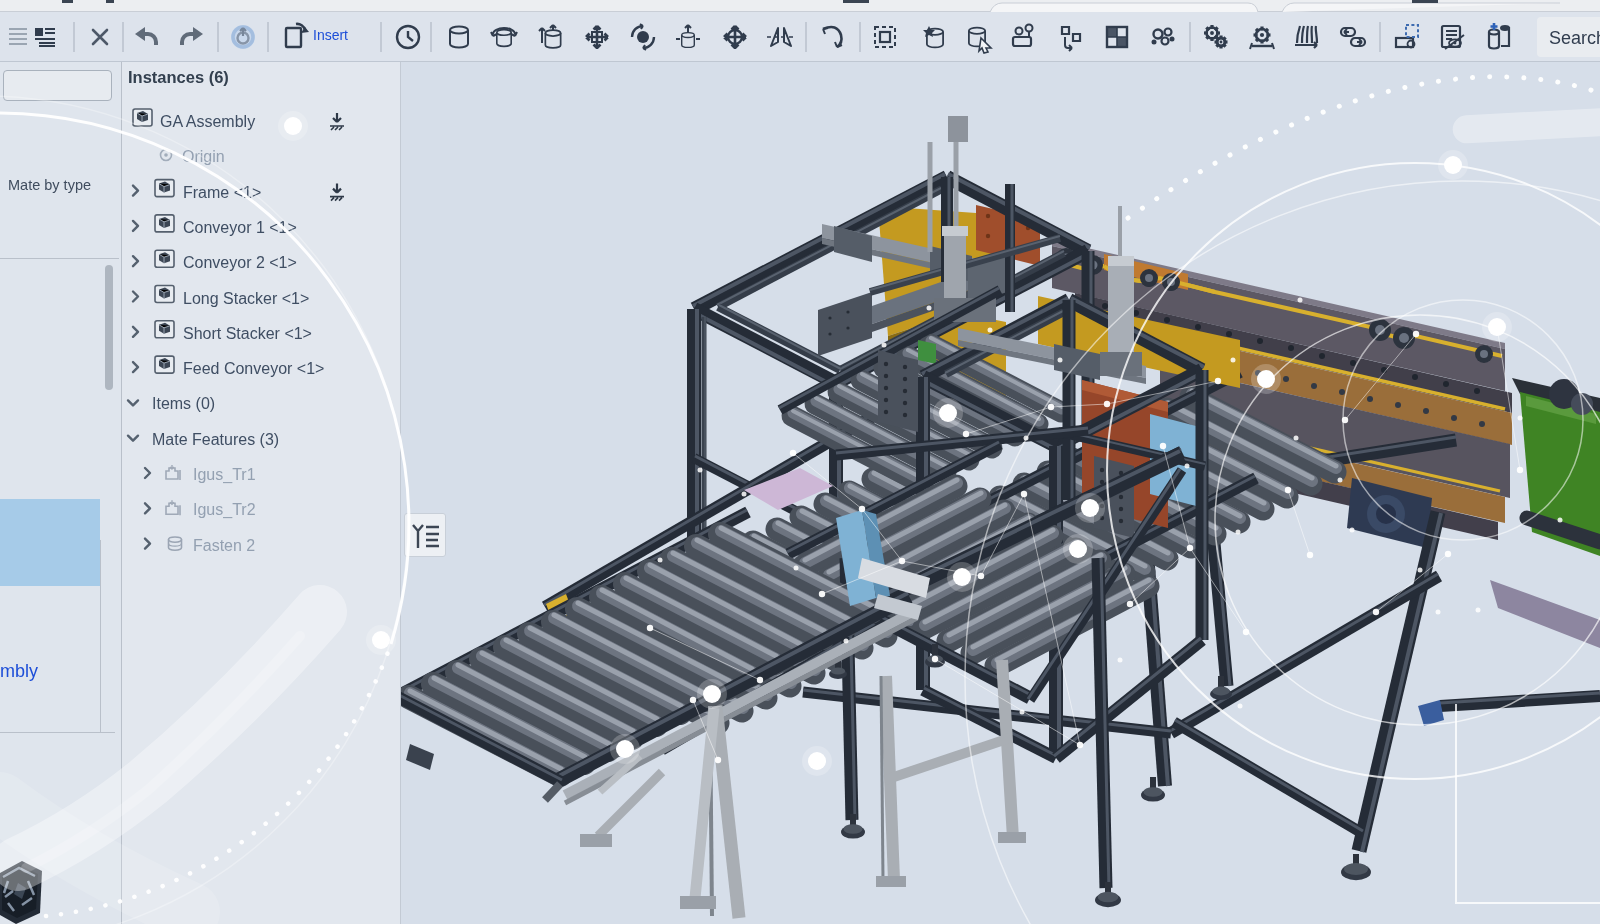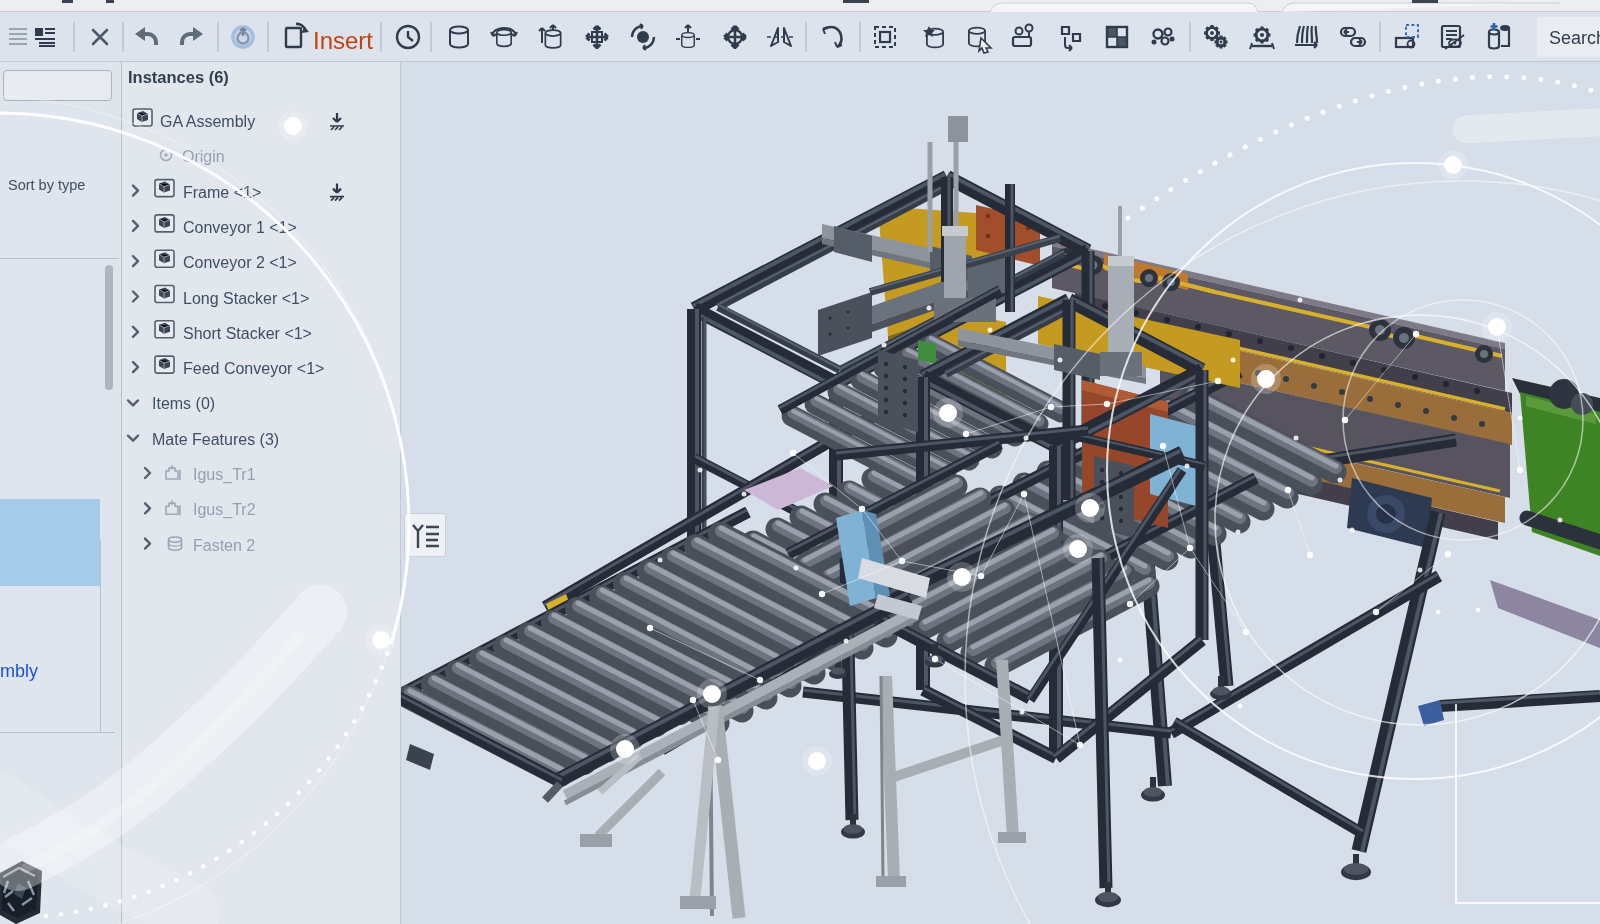--- a/index.html
+++ b/index.html
@@ -6,21 +6,21 @@
 .abs{position:absolute}
 #topstrip{left:0;top:0;width:1600px;height:12px;background:#eceef1;border-bottom:1px solid #c9ced6}
 #toolbar{left:0;top:12px;width:1600px;height:50px;background:#dde3ec;border-bottom:1px solid #bfc7d2}
 #sidebar{left:0;top:62px;width:122px;height:862px;background:#dfe5ed;border-right:1px solid #b9c0ca}
 #panel{left:122px;top:62px;width:279px;height:862px;background:#e2e7ee;border-right:1px solid #c3cad4}
 #machine{left:0;top:0}
 #decor{left:0;top:0;pointer-events:none}
 .t{font-size:16px;fill:#3f4e63;font-family:"Liberation Sans",sans-serif}
 .t.g{fill:#93a0b1}
 #search{left:1537px;top:17px;width:70px;height:40px;background:#e9ecf0;border-radius:4px 0 0 4px;color:#2f3b4c;font-size:17px;line-height:40px;padding-left:12px}
-#insertlbl{left:313px;top:27px;font-size:24px;color:#c2410c}
+#insertlbl{left:313px;top:27px;font-size:14px;color:#1d4ed8}
 #sorttype{left:8px;top:177px;font-size:14.5px;color:#3f4c5e}
 #mbly{left:0px;top:661px;font-size:18px;color:#1d4ed8}
 #inputbox{left:3px;top:70px;width:109px;height:31px;border:1px solid #a9b2bd;border-radius:4px;background:#e7ebf0}
 #divider1{left:0;top:258px;width:119px;height:1px;background:#b9c0ca}
 #divider2{left:0;top:732px;width:115px;height:1px;background:#b9c0ca}
 #vline2{left:100px;top:540px;width:1px;height:192px;background:#b9c0ca}
 #scrollb{left:105px;top:265px;width:8px;height:125px;background:#aeb6c0;border-radius:4px}
 #bluebox{left:0;top:499px;width:100px;height:87px;background:#a6cbe8}
 #vbtn{left:404px;top:513px;width:42px;height:44px;background:#edf0f4;border:1px solid #c8cfd8;border-radius:3px}
 </style></head><body>
@@ -467,21 +467,21 @@
     <polygon points="680,896 716,896 716,909 680,909" fill="#9aa0a8"></polygon>
     <polygon points="580,834 612,834 612,847 580,847" fill="#9aa0a8"></polygon>
     <polygon points="836,518 862,510 876,598 850,606" fill="#7fb2d4"></polygon>
     <polygon points="862,510 876,514 890,596 876,598" fill="#5d90b4"></polygon>
     <polygon points="862,558 930,578 926,598 858,578" fill="#d8dce2"></polygon>
     <polygon points="878,594 922,606 918,620 874,608" fill="#c3c9d1"></polygon>
   </svg>
 <div id="sidebar" class="abs"></div>
 <div id="panel" class="abs"></div>
 <div id="inputbox" class="abs"></div>
-<div id="sorttype" class="abs">Sort by type</div>
+<div id="sorttype" class="abs">Mate by type</div>
 <div id="mbly" class="abs">mbly</div>
 <div id="divider1" class="abs"></div>
 <div id="divider2" class="abs"></div>
 <div id="vline2" class="abs"></div>
 <div id="scrollb" class="abs"></div>
 <div id="bluebox" class="abs"></div>
 <svg class="abs" style="left:0;top:62px" width="401" height="862" viewBox="0 124 401 862">
 <text x="128" y="145" style="font-size:16.5px;font-weight:bold" fill="#33404f" font-family="Liberation Sans">Instances (6)</text>
 <g transform="translate(0,62)">
       <g transform="translate(133,109.0)" opacity="1.0">

